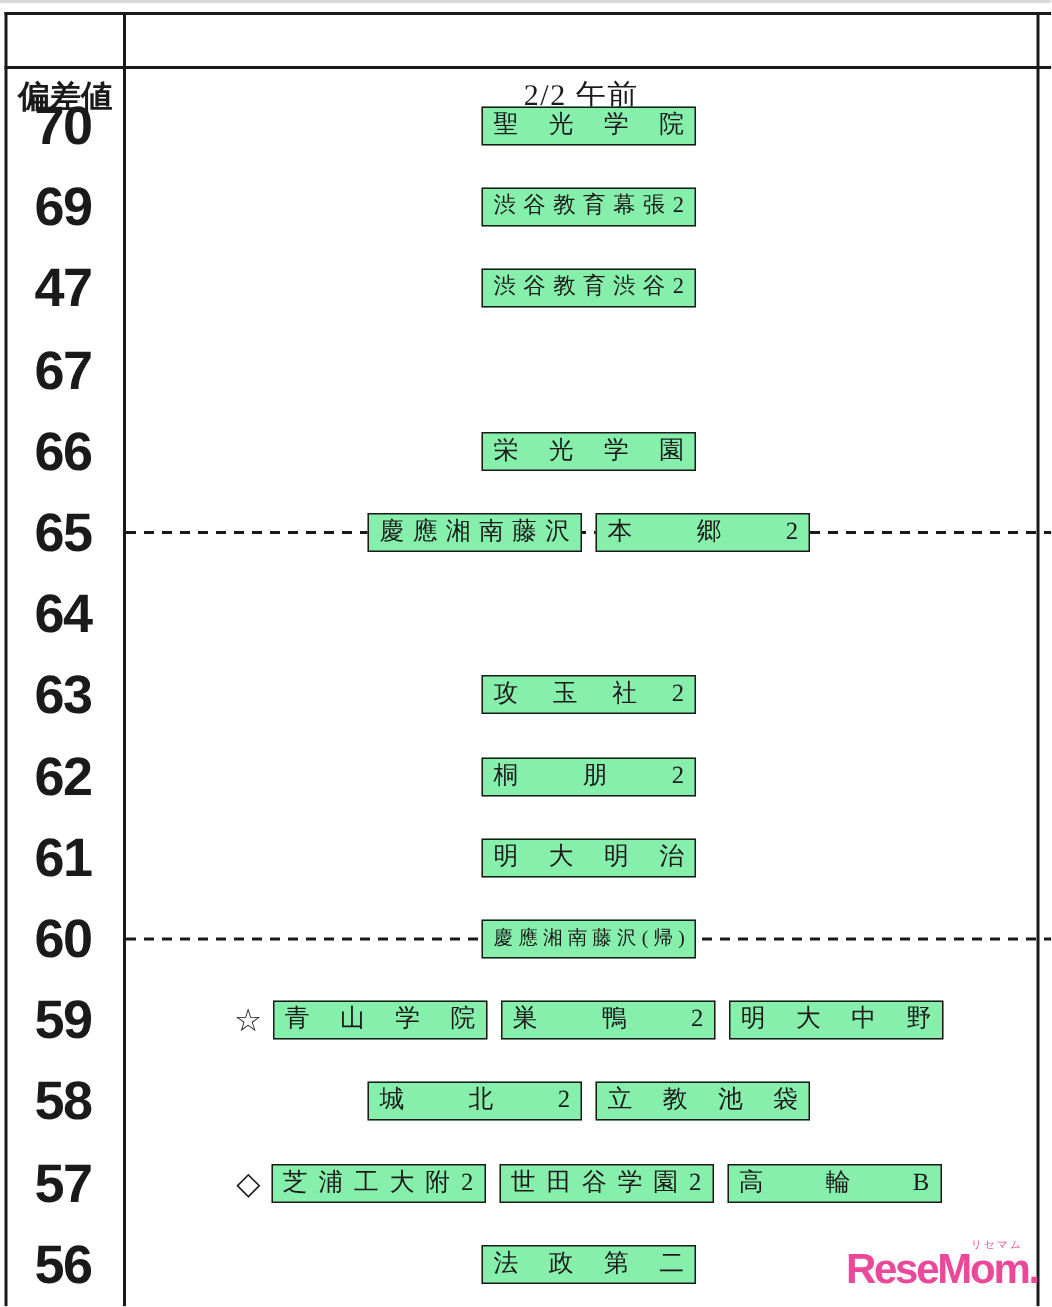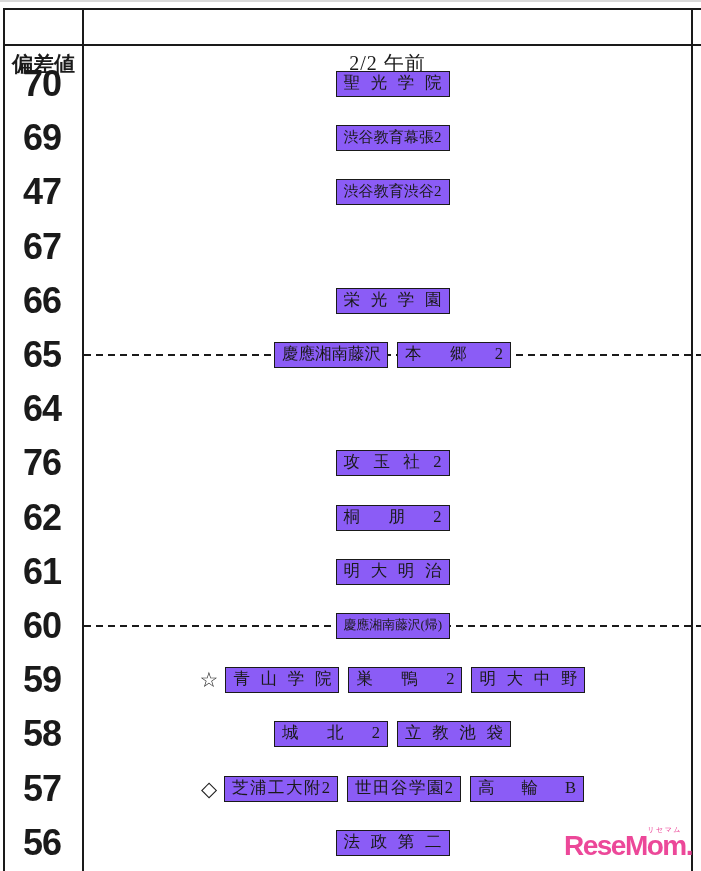--- a/index.html
+++ b/index.html
@@ -18,22 +18,22 @@
   #hdr-dev{left:5px;width:77px;font-family:"Liberation Sans","DejaVu Sans",sans-serif;font-weight:bold;font-size:21px;}
   #hdr-date{left:84px;width:607px;font-size:20px;letter-spacing:1px;}
 
   .rows{position:absolute;left:0;top:46px;width:701px;display:flex;flex-direction:column;padding-top:11px;}
   .r{height:54.2px;display:flex;position:relative;}
   .num{width:84px;display:flex;align-items:center;justify-content:center;
        font-family:"Liberation Sans","DejaVu Sans",sans-serif;font-weight:bold;font-size:36px;letter-spacing:-1px;}
   .cell{flex:1;position:relative;display:flex;align-items:center;justify-content:center;gap:9px;}
   .dash{position:absolute;left:0;right:0;top:50%;height:1.8px;margin-top:-1px;z-index:0;
         background:repeating-linear-gradient(90deg,#1a1a1a 0 7px,transparent 7px 12px);}
-  .sbox{position:relative;z-index:1;box-sizing:border-box;width:114px;height:26px;
-        border:1.5px solid #1a1a1a;background:#8b5cf6;padding:0 7px;line-height:22px;
+  .sbox{position:relative;z-index:1;box-sizing:border-box;width:143px;height:26px;
+        border:1.5px solid #1a1a1a;background:#86efac;padding:0 7px;line-height:22px;
         font-size:16.5px;text-align:justify;text-align-last:justify;white-space:nowrap;overflow:hidden;}
   .sz7{font-size:15px;}
   .sz8{font-size:13px;letter-spacing:-0.5px;}
   .sym{position:relative;z-index:1;font-size:21px;line-height:26px;margin-right:-2px;}
 
   .logo{position:absolute;right:9px;bottom:9px;z-index:2;color:#ec4899;
         font-family:"Liberation Sans","DejaVu Sans",sans-serif;}
   .logo .brand{font-weight:bold;font-size:28px;letter-spacing:-1.5px;}
   .logo .ruby{position:absolute;top:-5px;right:10px;font-size:7px;letter-spacing:1.5px;}
 </style>
@@ -95,21 +95,21 @@
         <span class="sbox">本郷2</span>
       </div>
     </div>
 
     <div class="r">
       <div class="num">64</div>
       <div class="cell"></div>
     </div>
 
     <div class="r">
-      <div class="num">76</div>
+      <div class="num">63</div>
       <div class="cell">
         <span class="sbox">攻玉社2</span>
       </div>
     </div>
 
     <div class="r">
       <div class="num">62</div>
       <div class="cell">
         <span class="sbox">桐朋2</span>
       </div>

